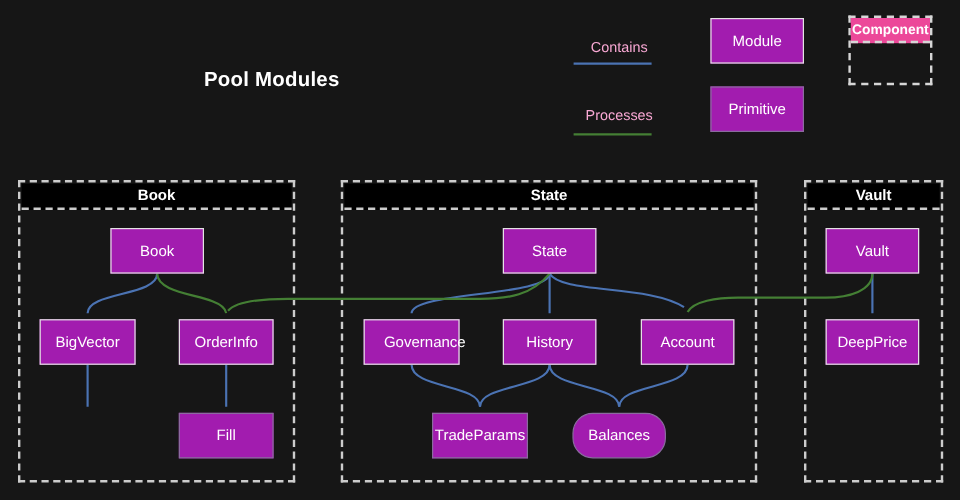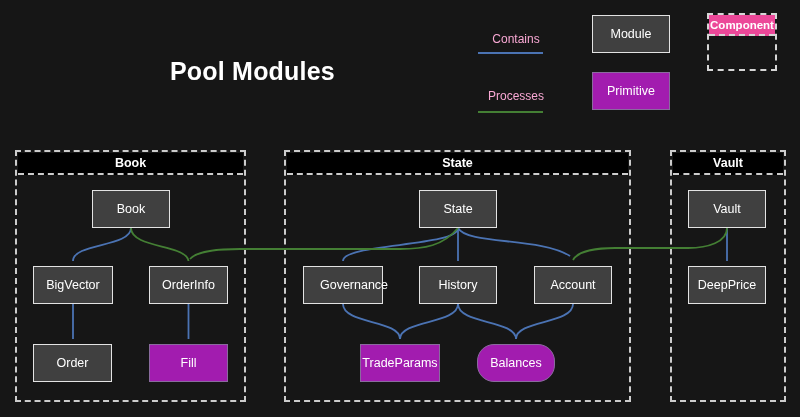--- a/index.html
+++ b/index.html
@@ -2,28 +2,28 @@
 <html><head>
 <meta charset="utf-8">
 <style>
   html,body{margin:0;padding:0;background:#151515;}
   .stage{
     position:relative;width:800px;height:417px;background:#161616;
     font-family:"Liberation Sans",sans-serif;color:#f2f2f2;overflow:hidden;
   }
   .abs{position:absolute;}
   .title{
-    font-size:25px;font-weight:bold;letter-spacing:.2px;color:#ffffff;
+    font-size:17px;font-weight:bold;letter-spacing:.2px;color:#ffffff;
   }
   .legend-label{
     font-size:12px;color:#f9a8d4;text-align:center;width:92px;
   }
   .node{
     position:absolute;display:flex;align-items:center;justify-content:center;
-    background:#404040;border:1.5px solid #e3e3e3;box-sizing:border-box;
+    background:#a21caf;border:1.5px solid #e3e3e3;box-sizing:border-box;
     font-size:12.5px;color:#ffffff;white-space:nowrap;
   }
   .node.primitive{
     background:#a21caf;border-color:#8a6b9e;
   }
   .container{
     position:absolute;border:2px dashed #cccccc;box-sizing:border-box;background:transparent;
   }
   .container-header{
     position:absolute;left:1px;right:1px;top:1px;height:20px;background:#000000;
@@ -105,23 +105,20 @@
 
   <div class="node" style="left:92px;top:190px;width:78px;height:38px;">
     <span>Book</span>
   </div>
   <div class="node" style="left:33px;top:266px;width:80px;height:38px;">
     <span>BigVector</span>
   </div>
   <div class="node" style="left:149px;top:266px;width:79px;height:38px;">
     <span>OrderInfo</span>
   </div>
-  <div class="node" style="left:33px;top:344px;width:79px;height:38px;">
-    <span>Order</span>
-  </div>
   <div class="node primitive" style="left:149px;top:344px;width:79px;height:38px;">
     <span>Fill</span>
   </div>
 
   <div class="node" style="left:419px;top:190px;width:78px;height:38px;">
     <span>State</span>
   </div>
   <div class="node" style="left:303px;top:266px;width:80px;height:38px;padding-left:22px;">
     <span>Governance</span>
   </div>

